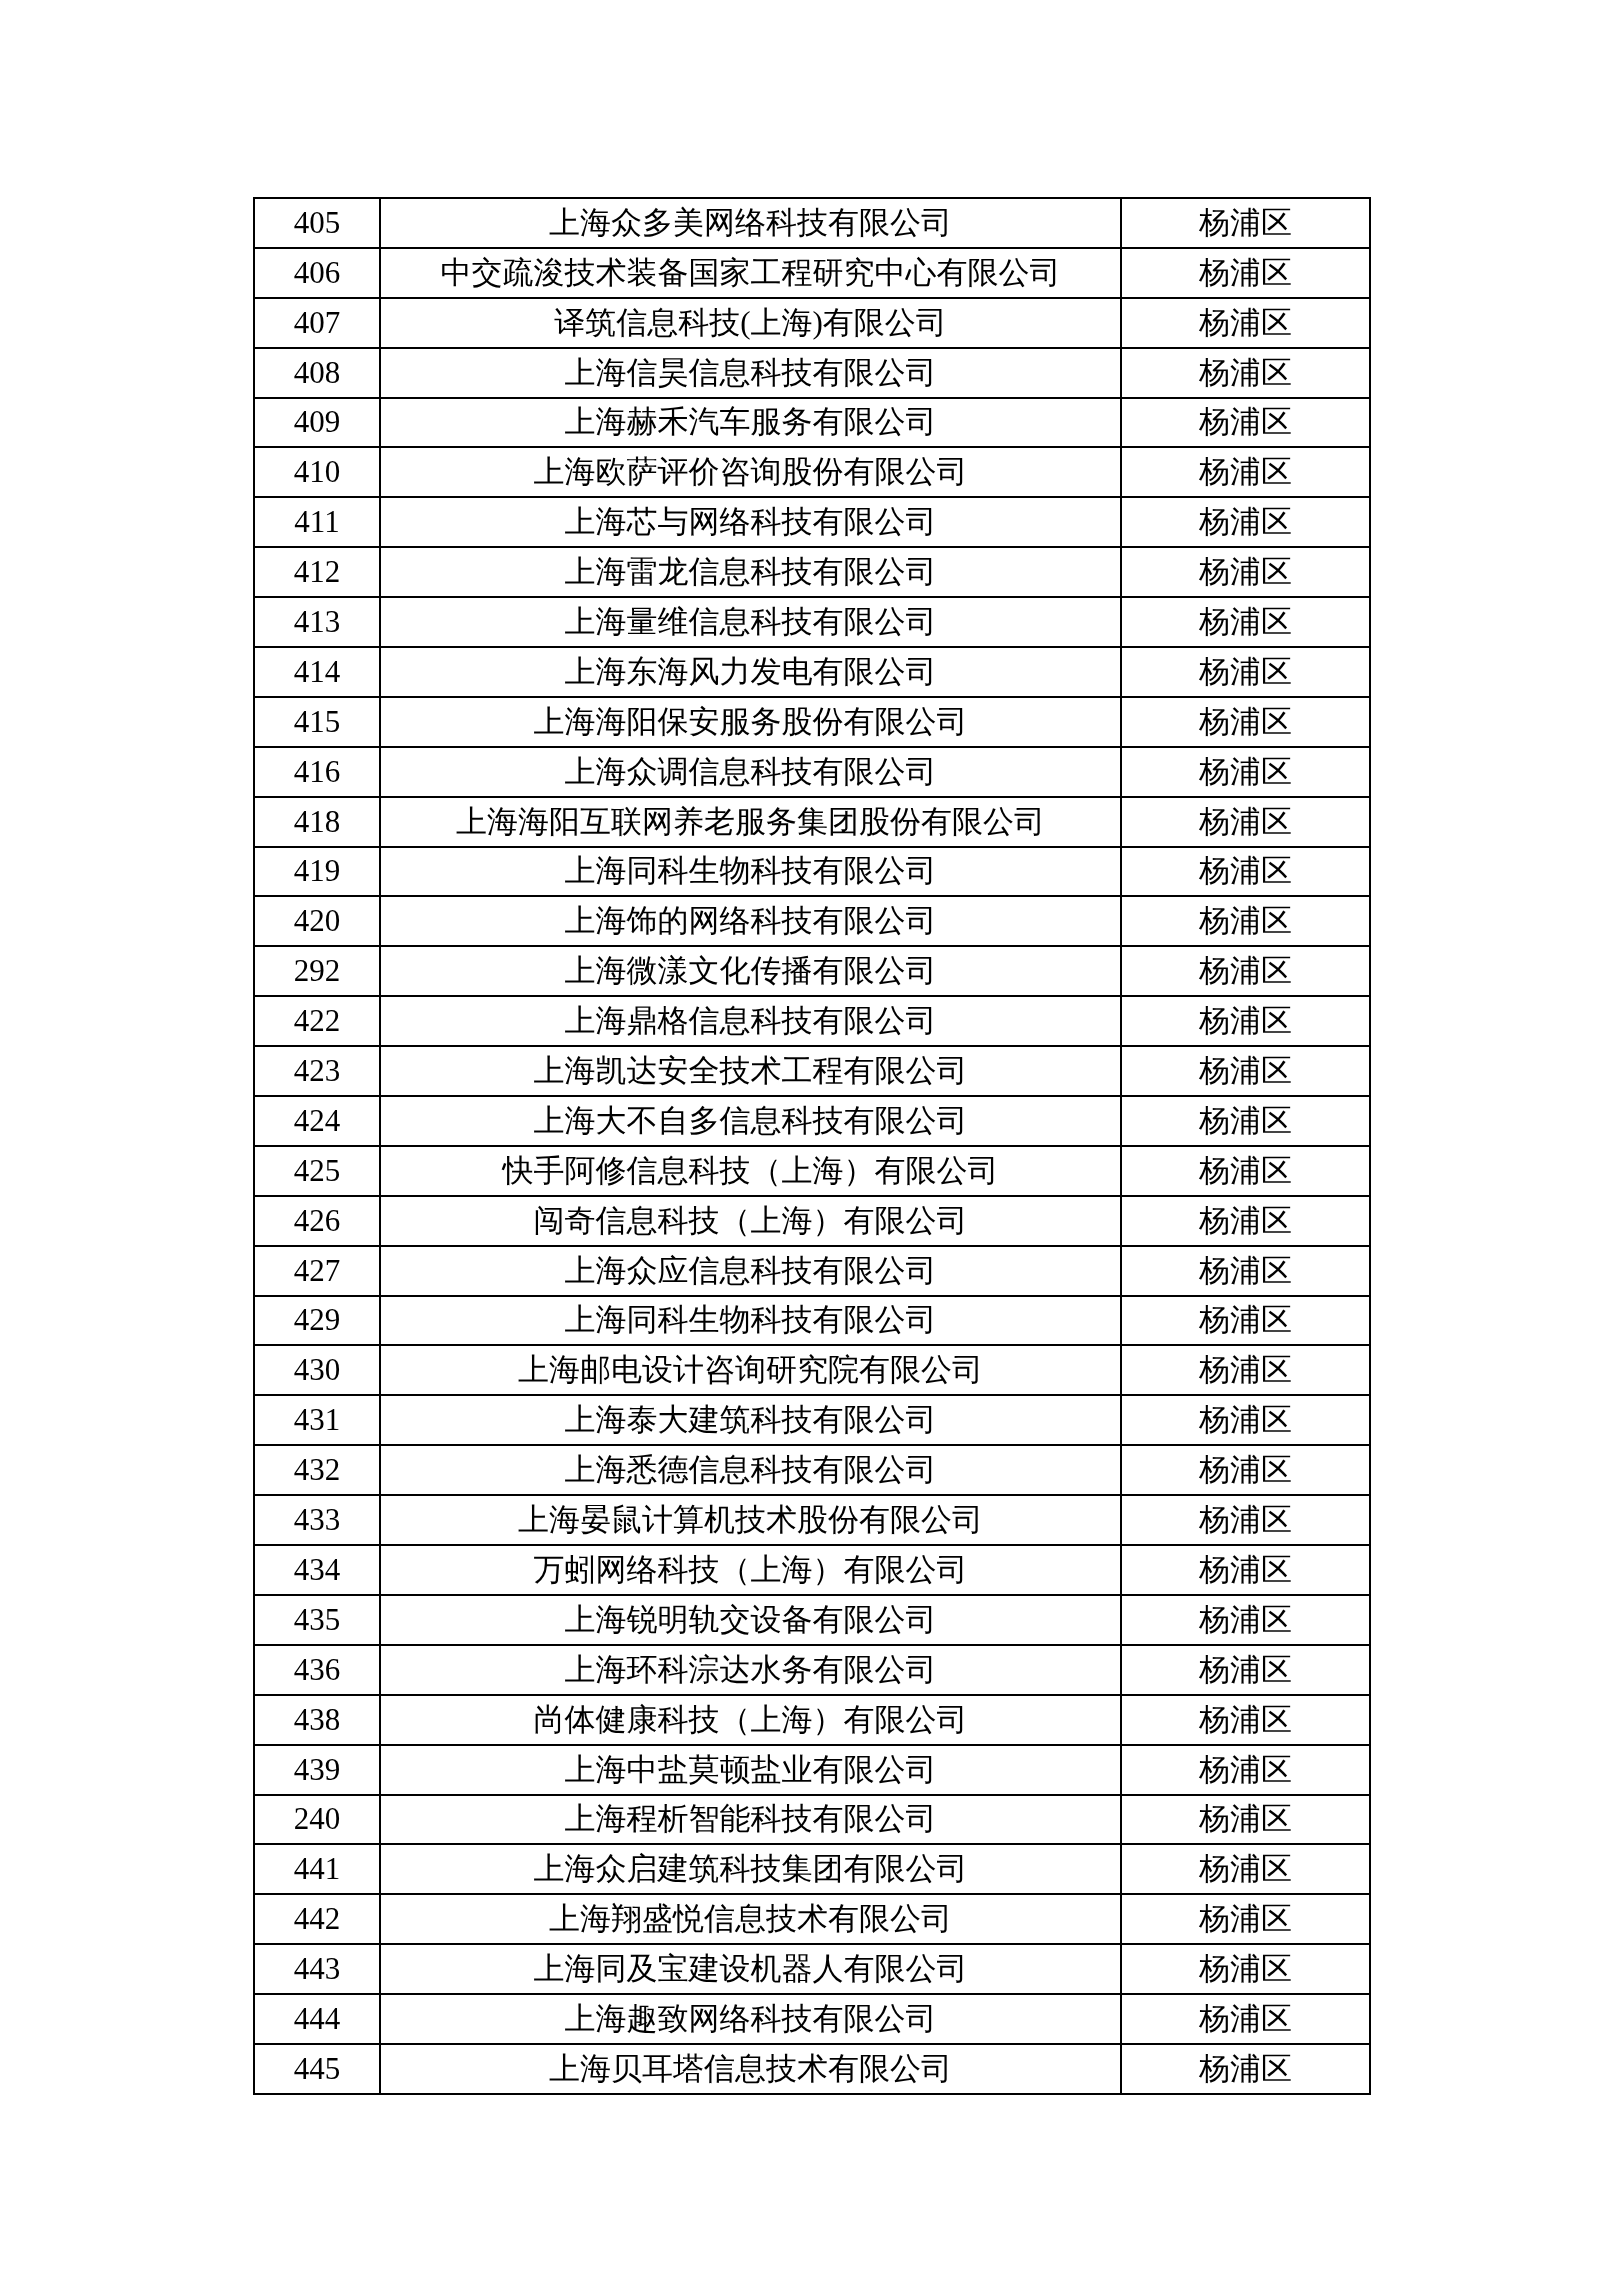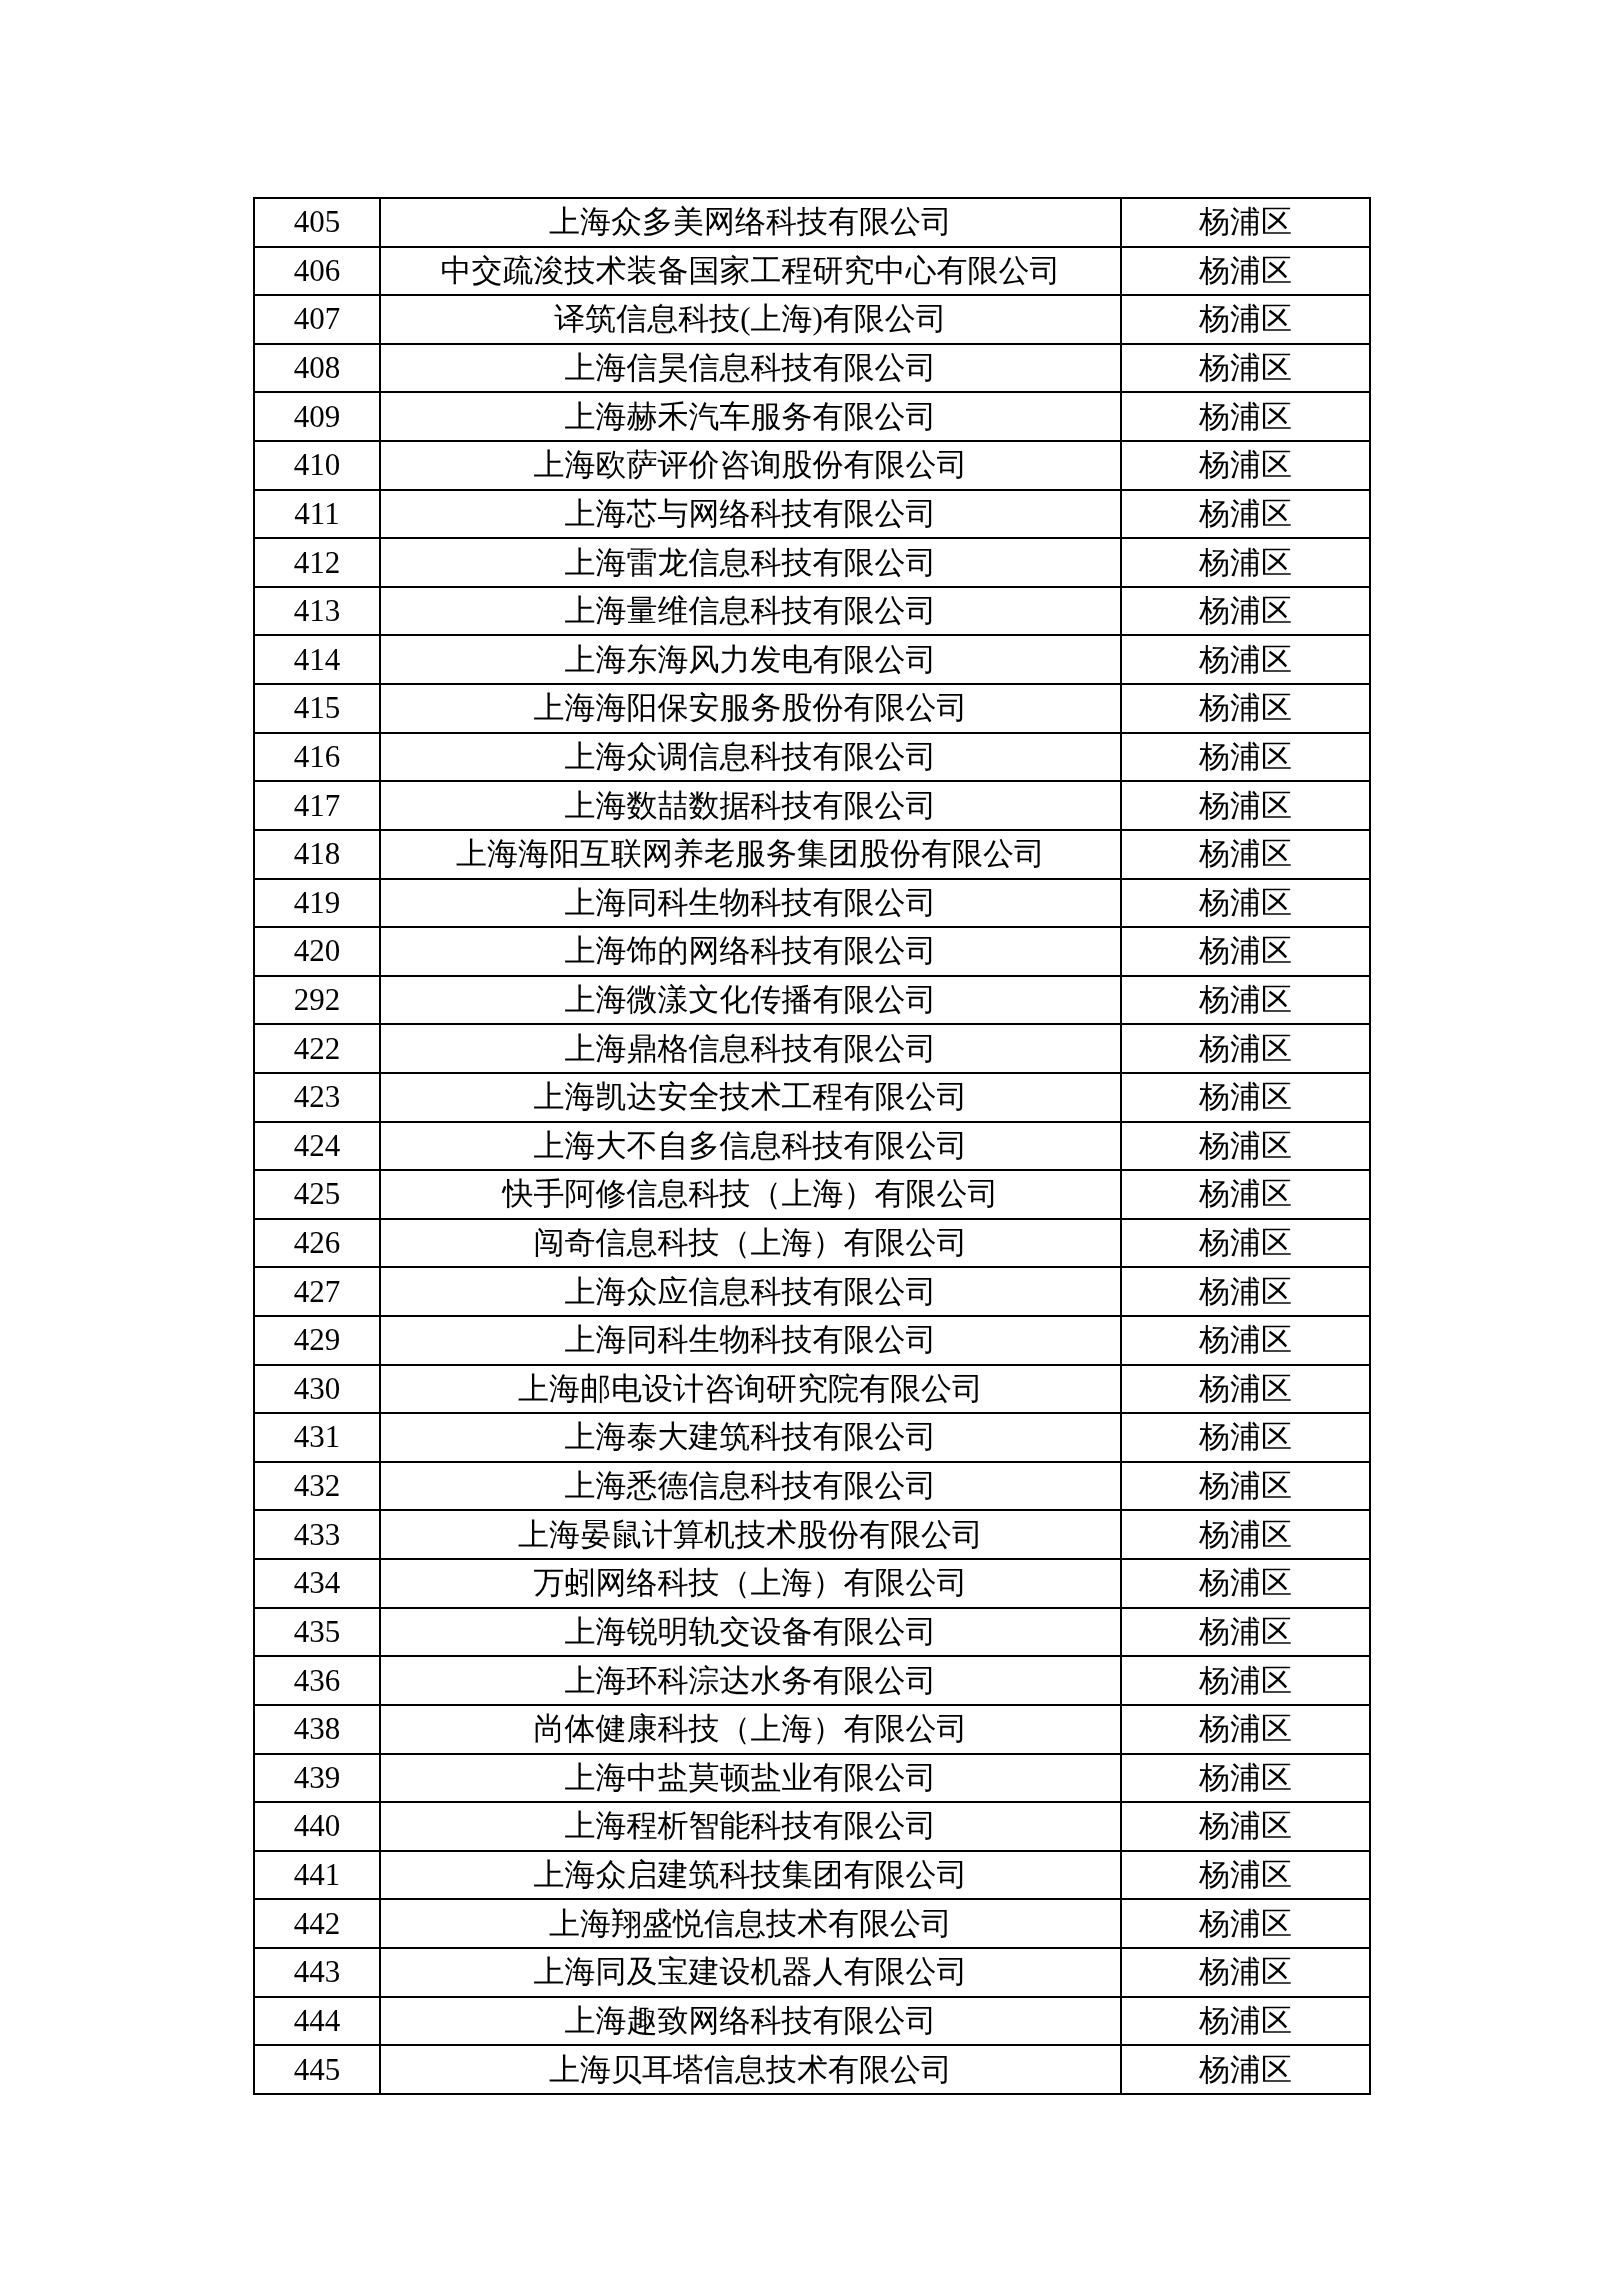--- a/index.html
+++ b/index.html
@@ -103,25 +103,20 @@
           <td>415</td>
           <td>上海海阳保安服务股份有限公司</td>
           <td>杨浦区</td>
         </tr>
         <tr>
           <td>416</td>
           <td>上海众调信息科技有限公司</td>
           <td>杨浦区</td>
         </tr>
         <tr>
-          <td>417</td>
-          <td>上海数喆数据科技有限公司</td>
-          <td>杨浦区</td>
-        </tr>
-        <tr>
           <td>418</td>
           <td>上海海阳互联网养老服务集团股份有限公司</td>
           <td>杨浦区</td>
         </tr>
         <tr>
           <td>419</td>
           <td>上海同科生物科技有限公司</td>
           <td>杨浦区</td>
         </tr>
         <tr>
@@ -208,21 +203,21 @@
           <td>438</td>
           <td>尚体健康科技（上海）有限公司</td>
           <td>杨浦区</td>
         </tr>
         <tr>
           <td>439</td>
           <td>上海中盐莫顿盐业有限公司</td>
           <td>杨浦区</td>
         </tr>
         <tr>
-          <td>440</td>
+          <td>240</td>
           <td>上海程析智能科技有限公司</td>
           <td>杨浦区</td>
         </tr>
         <tr>
           <td>441</td>
           <td>上海众启建筑科技集团有限公司</td>
           <td>杨浦区</td>
         </tr>
         <tr>
           <td>442</td>

